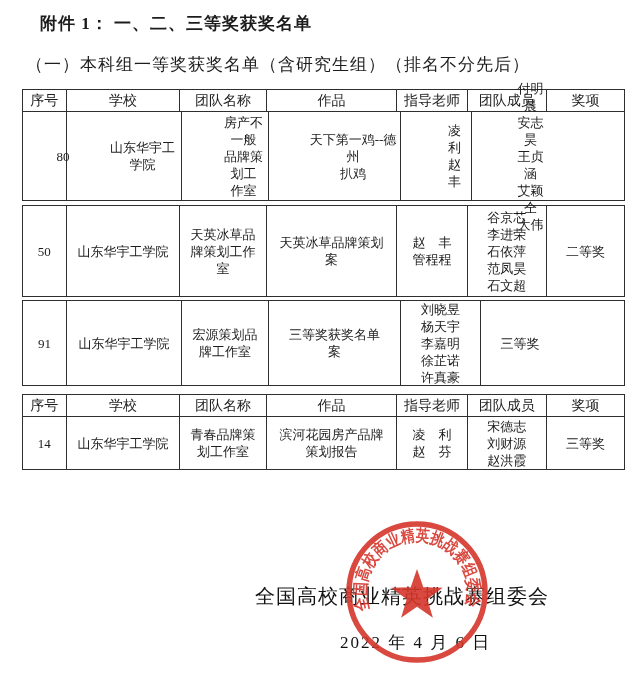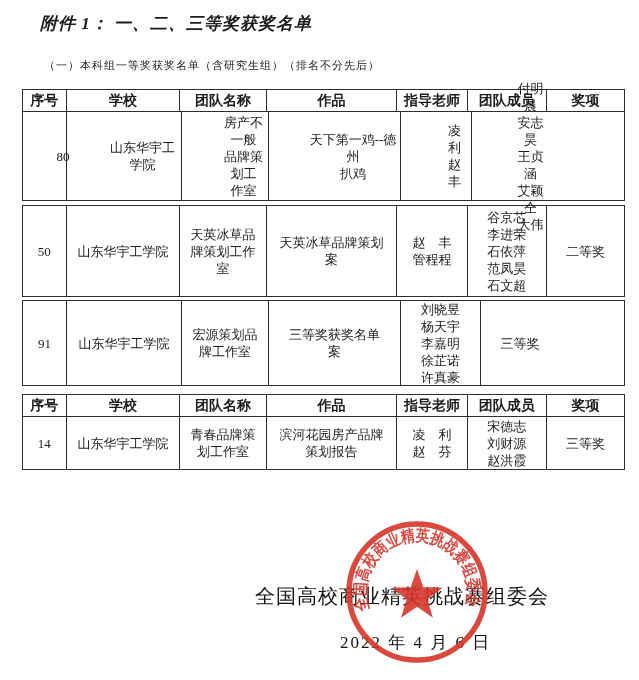--- a/index.html
+++ b/index.html
@@ -9,25 +9,24 @@
     position:relative;
     font-family:"Liberation Serif","DejaVu Serif",serif;
     color:#1c1c1c;
     overflow:hidden;
   }
   .doc-title{
     margin:12px 0 0 40px;
     font-size:17px;line-height:24px;
     font-weight:bold;
     letter-spacing:1px;
-    font-style:italic;
   }
   .doc-subtitle{
-    margin:18px 0 0 44px;
-    font-size:11px;line-height:22px;
+    margin:18px 0 0 26px;
+    font-size:17px;line-height:22px;
     letter-spacing:1px;
   }
   .tbl{
     margin-left:22px;width:603px;
     border:1.5px solid #2e2e2e;
     box-sizing:border-box;
     background:#fff;
   }
   .tbl-a{margin-top:13px;}
   .tbl-b{margin-top:4px;}
@@ -39,21 +38,21 @@
     border-right:1px solid #2e2e2e;
     display:flex;align-items:center;justify-content:center;
     text-align:center;
     font-size:13px;line-height:17px;
     white-space:pre-line;
     padding:2px 3px;
   }
   .cell:last-child{border-right:none;}
   .thead .cell{
     border-bottom:1px solid #2e2e2e;
-    font-weight:bold;font-size:14px;
+    font-weight:normal;font-size:14px;
     height:22px;padding:1px 2px;
   }
   .c0{width:44px;}
   .c1{width:115px;}
   .c2{width:87px;}
   .c3{width:132px;}
   .c4{width:71px;}
   .c5{width:80px;}
   .c6{width:78px;}
   .h88 .cell{height:88px;padding-left:40px;}

